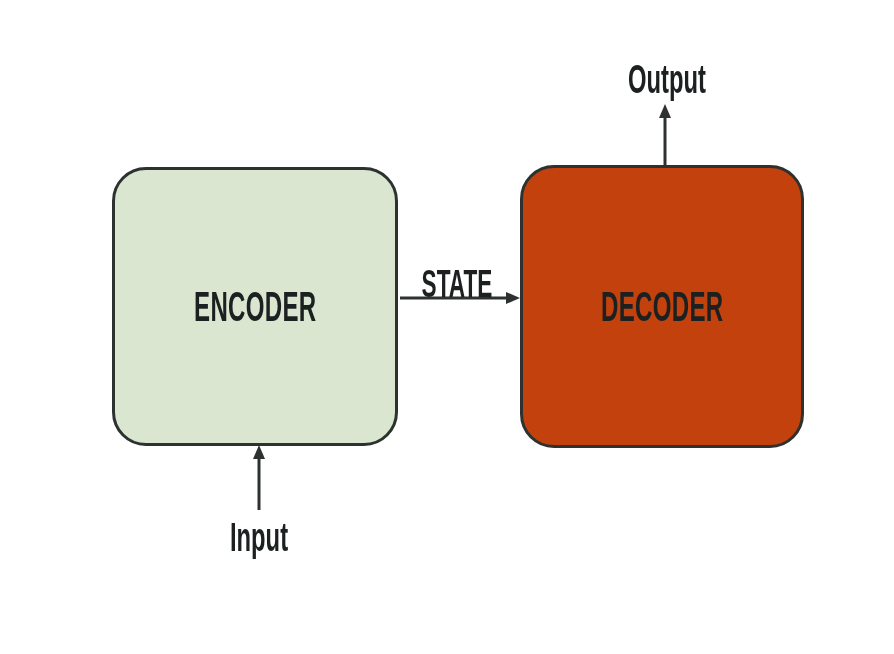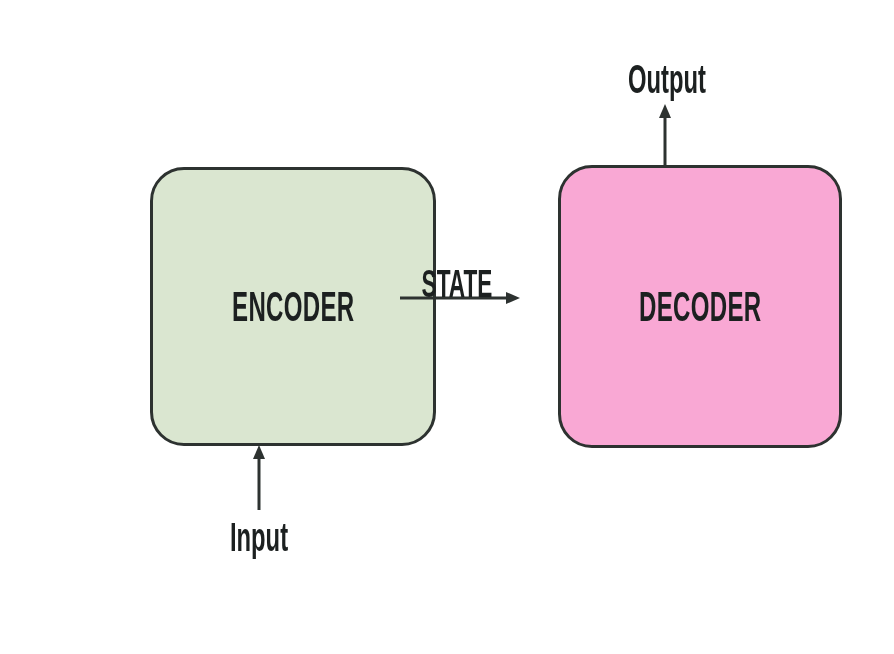--- a/index.html
+++ b/index.html
@@ -16,21 +16,20 @@
     font-family: "Liberation Sans", sans-serif;
   }
   .node-box {
     position: absolute;
     box-sizing: border-box;
     border: 3px solid #2d3230;
     border-radius: 34px;
     display: flex;
     align-items: center;
     justify-content: center;
-    margin-left: 38px;
   }
   .node-box.encoder {
     left: 112px;
     top: 167px;
     width: 286px;
     height: 279px;
   }
   .node-box.decoder {
     left: 520px;
     top: 165px;
@@ -82,21 +81,21 @@
 </style>
 </head>
 <body>
 
 <div class="canvas">
 
   <div class="node-box encoder" style="background-color: rgb(218, 230, 208);">
     <span class="node-label">ENCODER</span>
   </div>
 
-  <div class="node-box decoder" style="background-color: #f9a8d4;">
+  <div class="node-box decoder" style="background-color: #c2410c;">
     <span class="node-label">DECODER</span>
   </div>
 
   <svg class="arrow-layer" viewBox="0 0 894 654" xmlns="http://www.w3.org/2000/svg">
 
     <g>
       <line x1="400" y1="298" x2="508" y2="298" stroke-width="3" stroke="#2d3230"></line>
       <polygon points="506,292 520,298 506,304" fill="#2d3230"></polygon>
     </g>
 

